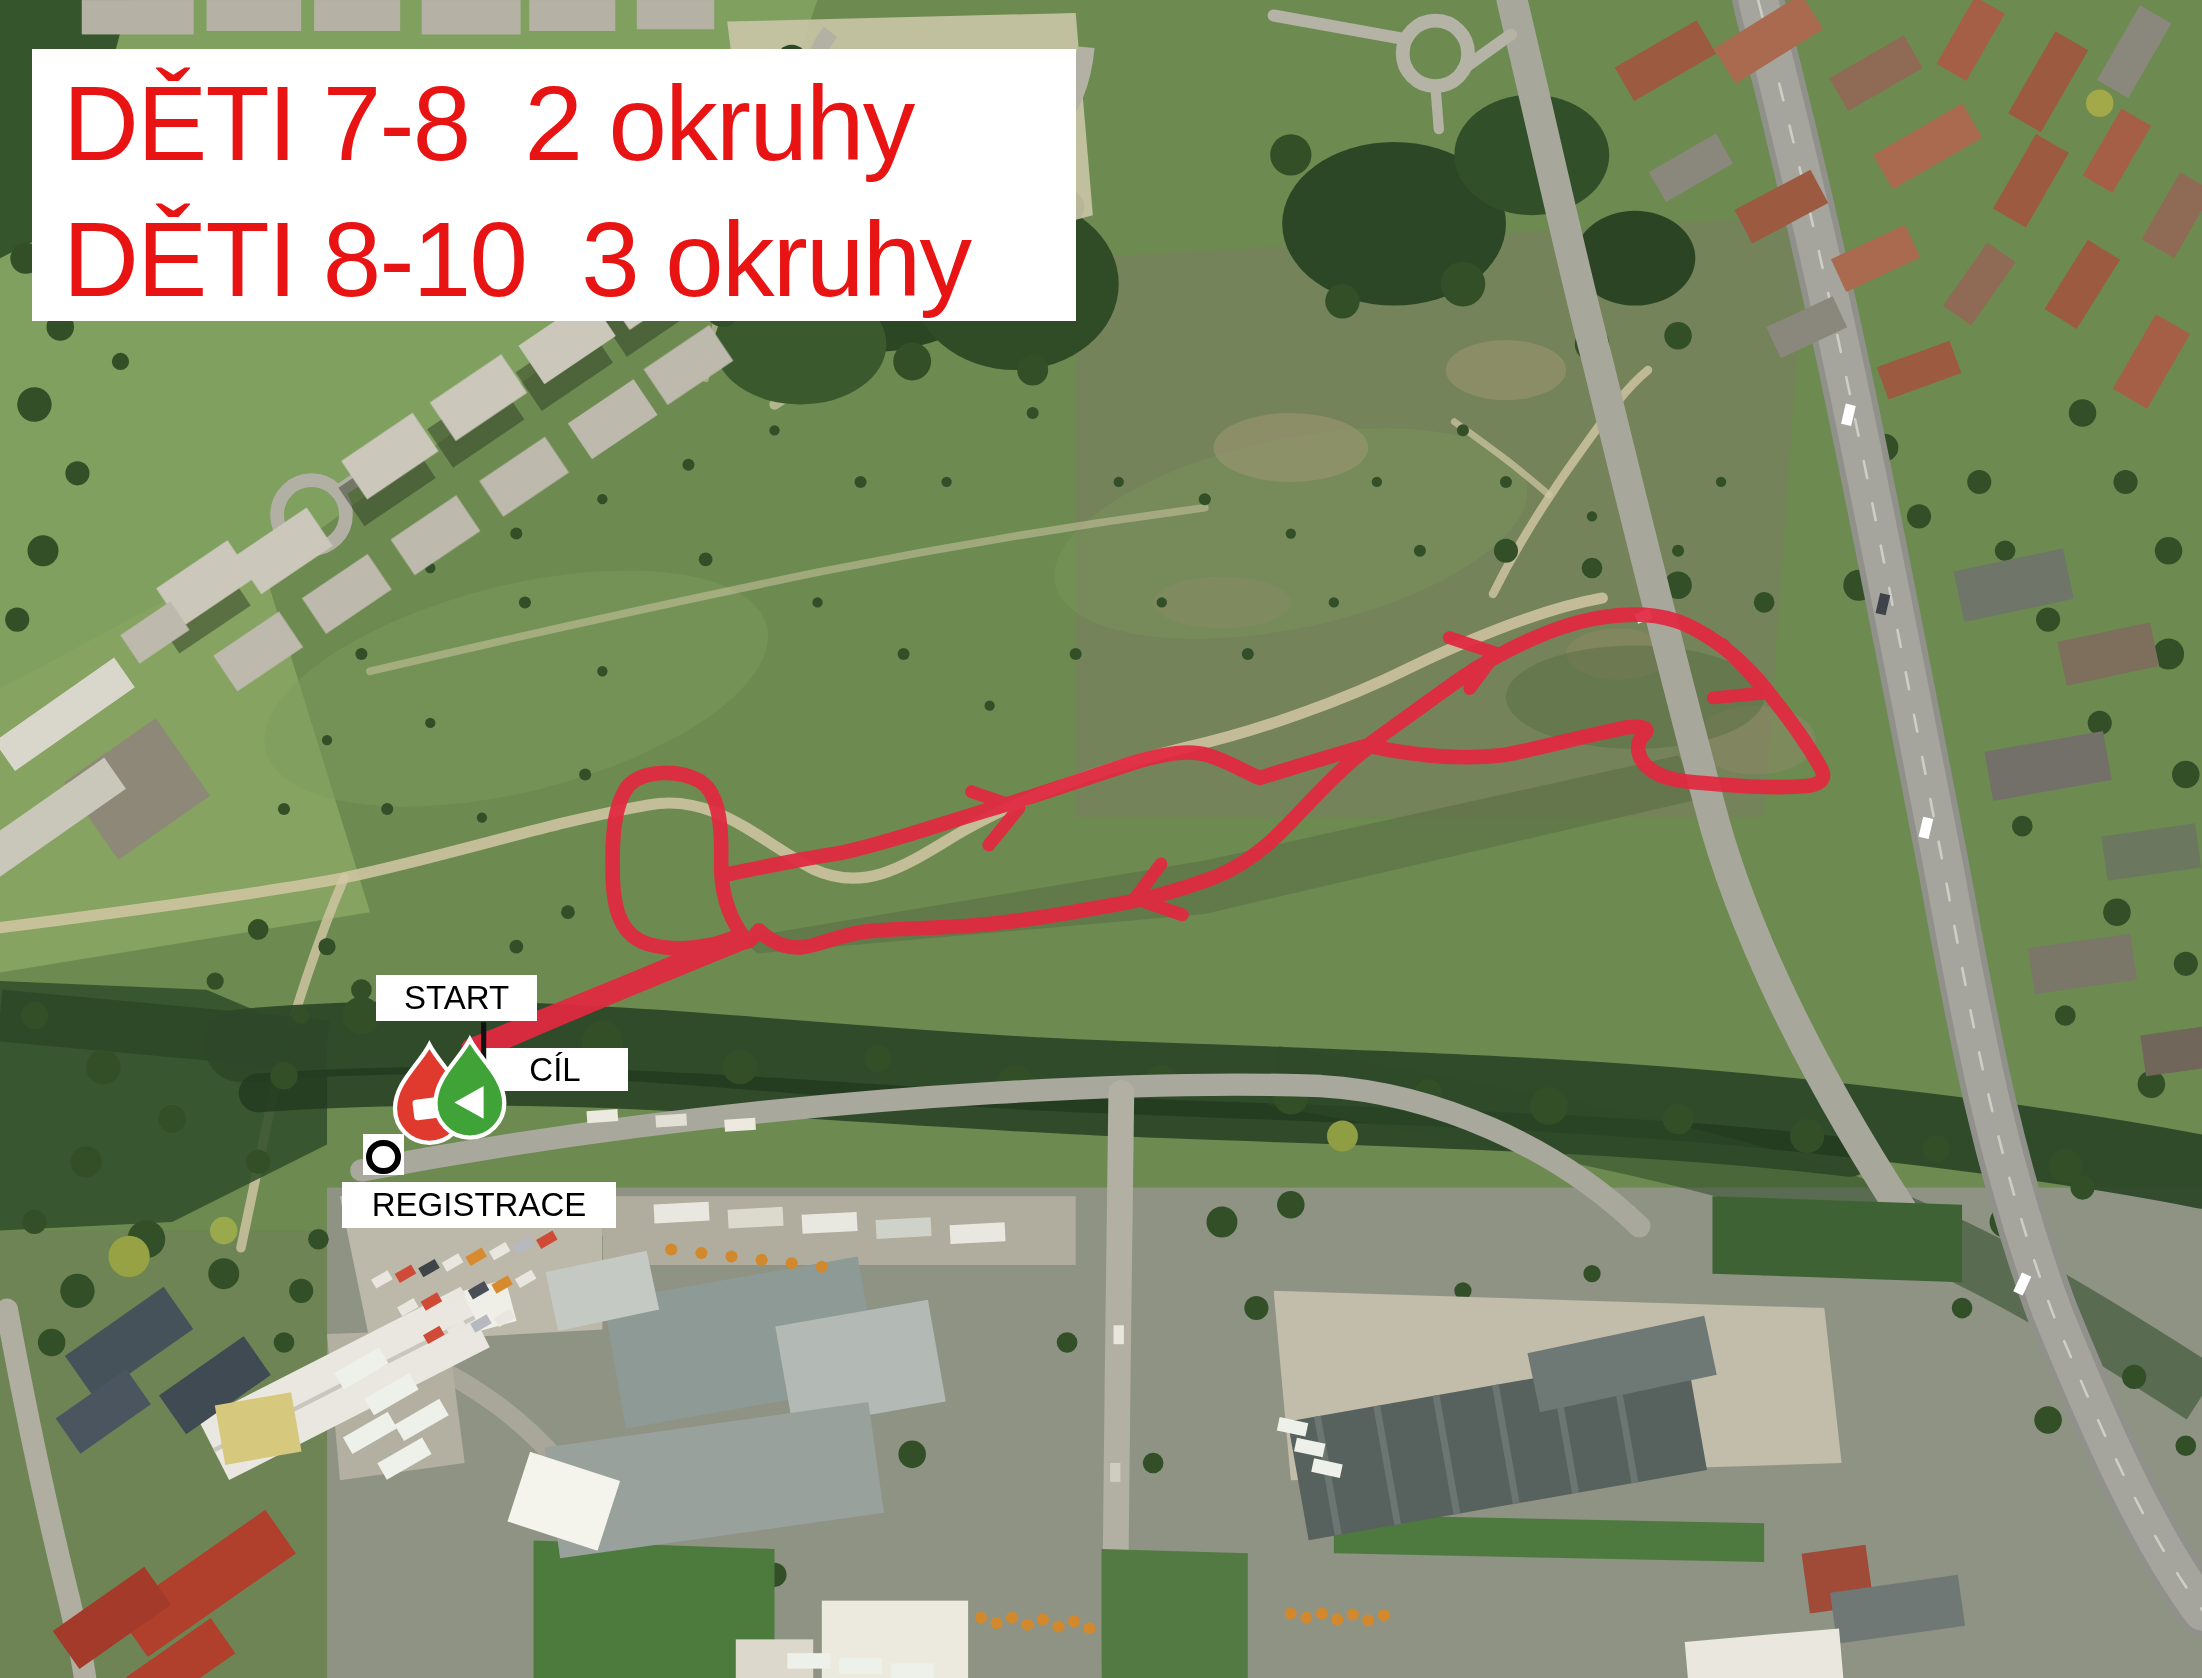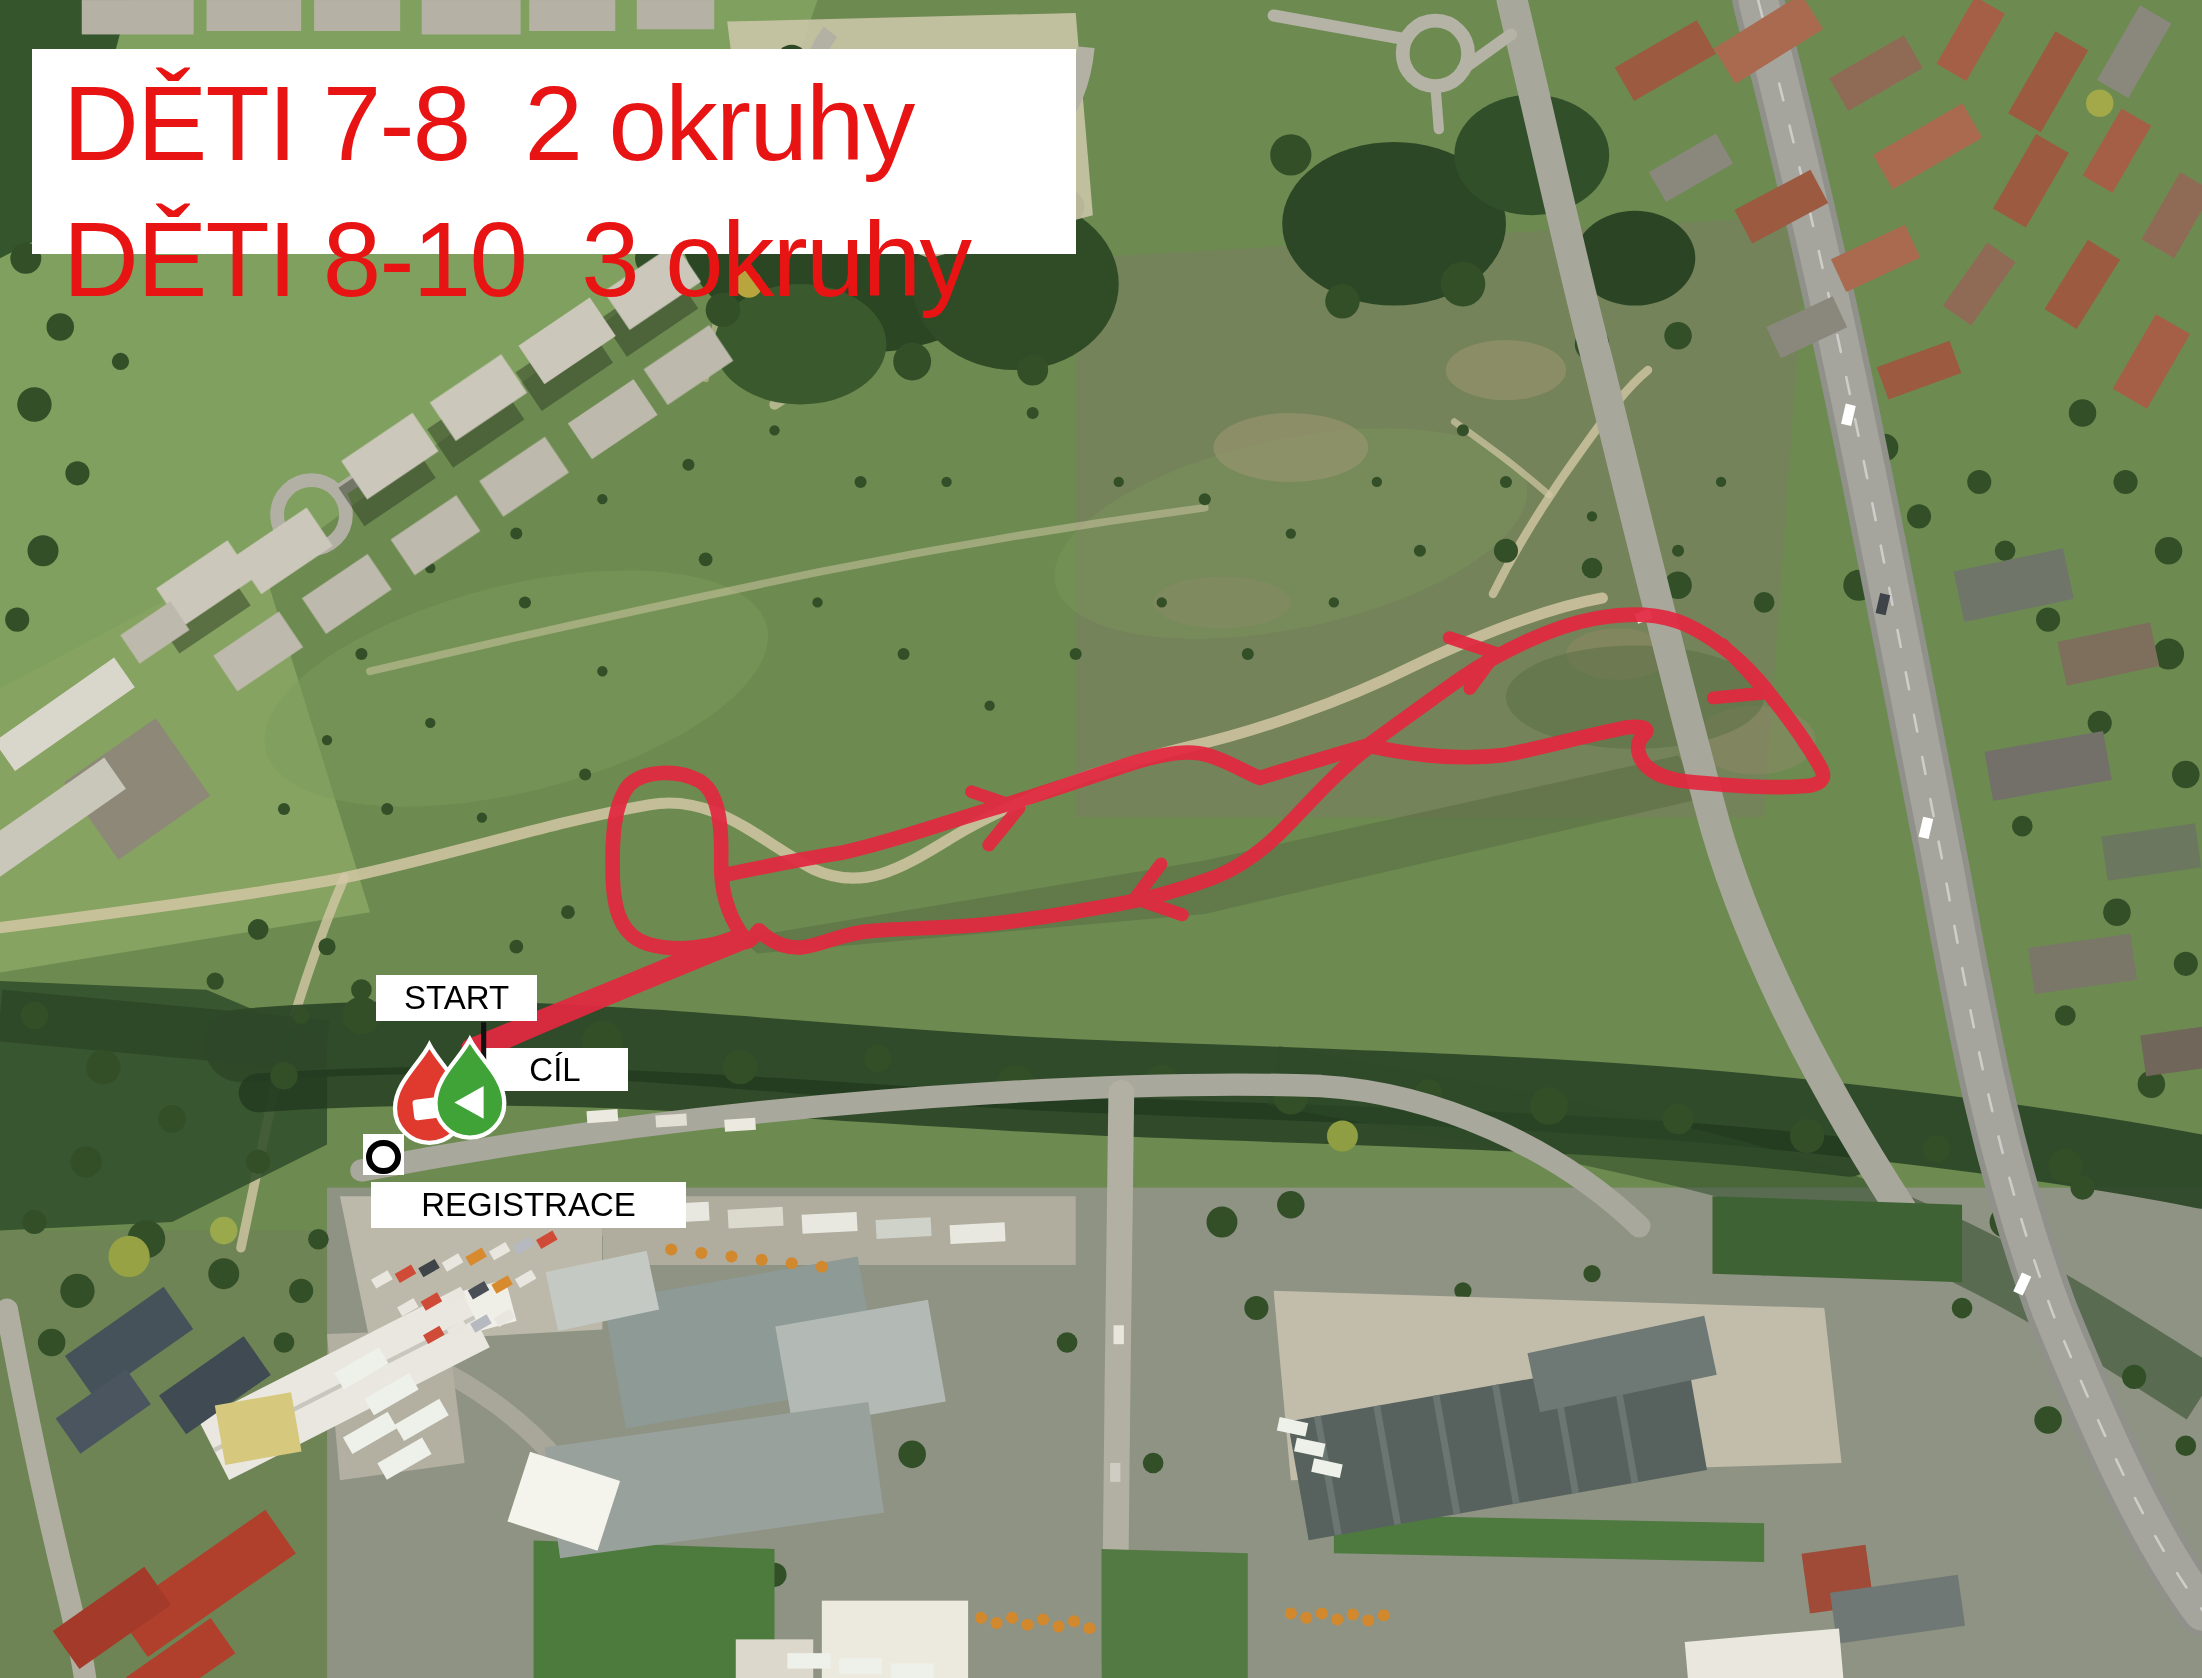--- a/index.html
+++ b/index.html
@@ -8,22 +8,22 @@
   svg{position:absolute;left:0;top:0;}
   .map{z-index:1;}
   .overlay{z-index:30;pointer-events:none;}
   .lbl{position:absolute;z-index:20;text-align:center;
        font:400 33px/46px "Liberation Sans",sans-serif;}
   .lbl-start{left:376px;top:975px;width:161px;height:46px;}
   .lbl-cil{left:482px;top:1048px;width:146px;height:43px;line-height:43px;}
   .lbl-regbox{left:363px;top:1134px;width:41px;height:41px;}
   .ring{display:block;width:22.4px;height:22.4px;margin:6px auto 0;
         border:6.9px solid #000;border-radius:50%;box-sizing:content-box;}
-  .lbl-reg{left:371px;top:1182px;width:315px;height:46px;text-align:center;}
-  .title-box{position:absolute;z-index:40;left:32px;top:49px;width:1044px;height:205px;
+  .lbl-reg{left:342px;top:1182px;width:274px;height:46px;text-align:center;}
+  .title-box{position:absolute;z-index:40;left:32px;top:49px;width:1044px;height:272px;
              box-sizing:border-box;padding:6.9px 0 0 31px;}
   .title-line{font:400 105px/136px "Liberation Sans",sans-serif;
               letter-spacing:-1.7px;white-space:pre;}
 </style>
 </head>
 <body>
 
 <div class="stage">
 
   <svg class="map" width="2203" height="1679" viewBox="0 0 2560 1951">

